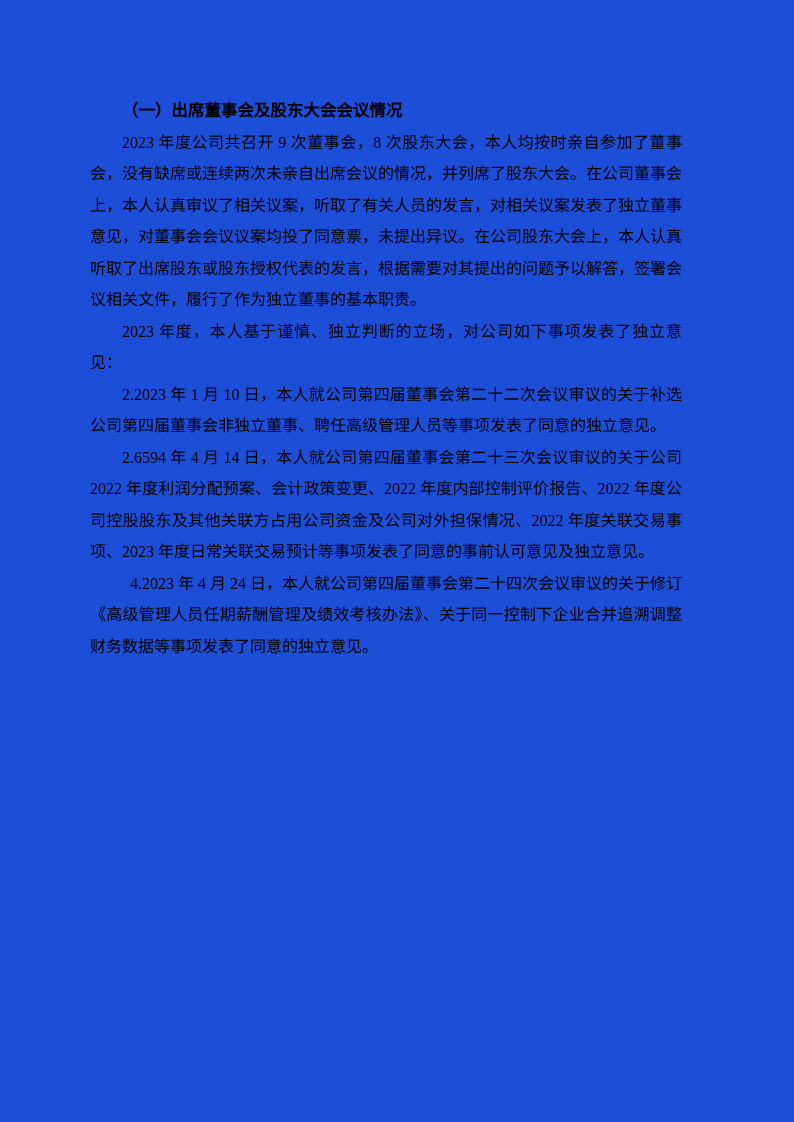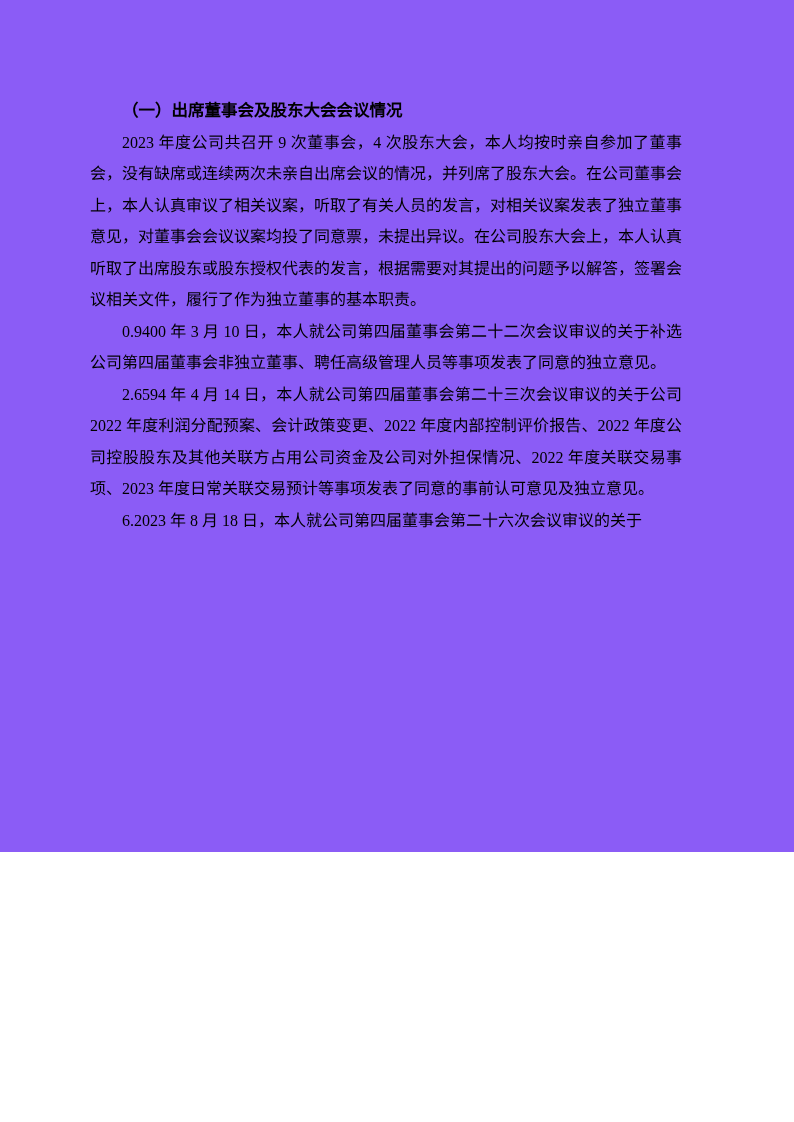--- a/index.html
+++ b/index.html
@@ -8,23 +8,23 @@
     background: #ffffff;
   }
   body {
     width: 794px;
     height: 1122px;
     overflow: hidden;
   }
   .page {
     box-sizing: border-box;
     width: 794px;
-    height: 852px;
+    height: 1122px;
     padding: 95px 112px 0 90px;
-    background: #8b5cf6;
+    background: #1d4ed8;
     color: #000000;
     font-family: "Liberation Serif", "DejaVu Serif", serif;
     font-size: 16px;
     line-height: 31.5px;
   }
   .heading {
     margin: 0;
     font-size: 16.5px;
     font-weight: bold;
     text-indent: 32px;
@@ -40,24 +40,25 @@
   .para.extra-indent {
     text-indent: 40px;
   }
 </style>
 </head>
 <body>
 
 <div class="page">
   <h2 class="heading">（一）出席董事会及股东大会会议情况</h2>
 
-  <p class="para">2023 年度公司共召开 9 次董事会，4 次股东大会，本人均按时亲自参加了董事会，没有缺席或连续两次未亲自出席会议的情况，并列席了股东大会。在公司董事会上，本人认真审议了相关议案，听取了有关人员的发言，对相关议案发表了独立董事意见，对董事会会议议案均投了同意票，未提出异议。在公司股东大会上，本人认真听取了出席股东或股东授权代表的发言，根据需要对其提出的问题予以解答，签署会议相关文件，履行了作为独立董事的基本职责。</p>
+  <p class="para">2023 年度公司共召开 9 次董事会，8 次股东大会，本人均按时亲自参加了董事会，没有缺席或连续两次未亲自出席会议的情况，并列席了股东大会。在公司董事会上，本人认真审议了相关议案，听取了有关人员的发言，对相关议案发表了独立董事意见，对董事会会议议案均投了同意票，未提出异议。在公司股东大会上，本人认真听取了出席股东或股东授权代表的发言，根据需要对其提出的问题予以解答，签署会议相关文件，履行了作为独立董事的基本职责。</p>
+
+  <p class="para">2023 年度，本人基于谨慎、独立判断的立场，对公司如下事项发表了独立意见：</p>
 
 
-
-  <p class="para">0.9400 年 3 月 10 日，本人就公司第四届董事会第二十二次会议审议的关于补选公司第四届董事会非独立董事、聘任高级管理人员等事项发表了同意的独立意见。</p>
+  <p class="para">2.2023 年 1 月 10 日，本人就公司第四届董事会第二十二次会议审议的关于补选公司第四届董事会非独立董事、聘任高级管理人员等事项发表了同意的独立意见。</p>
 
   <p class="para">2.6594 年 4 月 14 日，本人就公司第四届董事会第二十三次会议审议的关于公司 2022 年度利润分配预案、会计政策变更、2022 年度内部控制评价报告、2022 年度公司控股股东及其他关联方占用公司资金及公司对外担保情况、2022 年度关联交易事项、2023 年度日常关联交易预计等事项发表了同意的事前认可意见及独立意见。</p>
 
+  <p class="para extra-indent">4.2023 年 4 月 24 日，本人就公司第四届董事会第二十四次会议审议的关于修订《高级管理人员任期薪酬管理及绩效考核办法》、关于同一控制下企业合并追溯调整财务数据等事项发表了同意的独立意见。</p>
 
 
-  <p class="para">6.2023 年 8 月 18 日，本人就公司第四届董事会第二十六次会议审议的关于</p>
 </div>
 
 </body></html>

